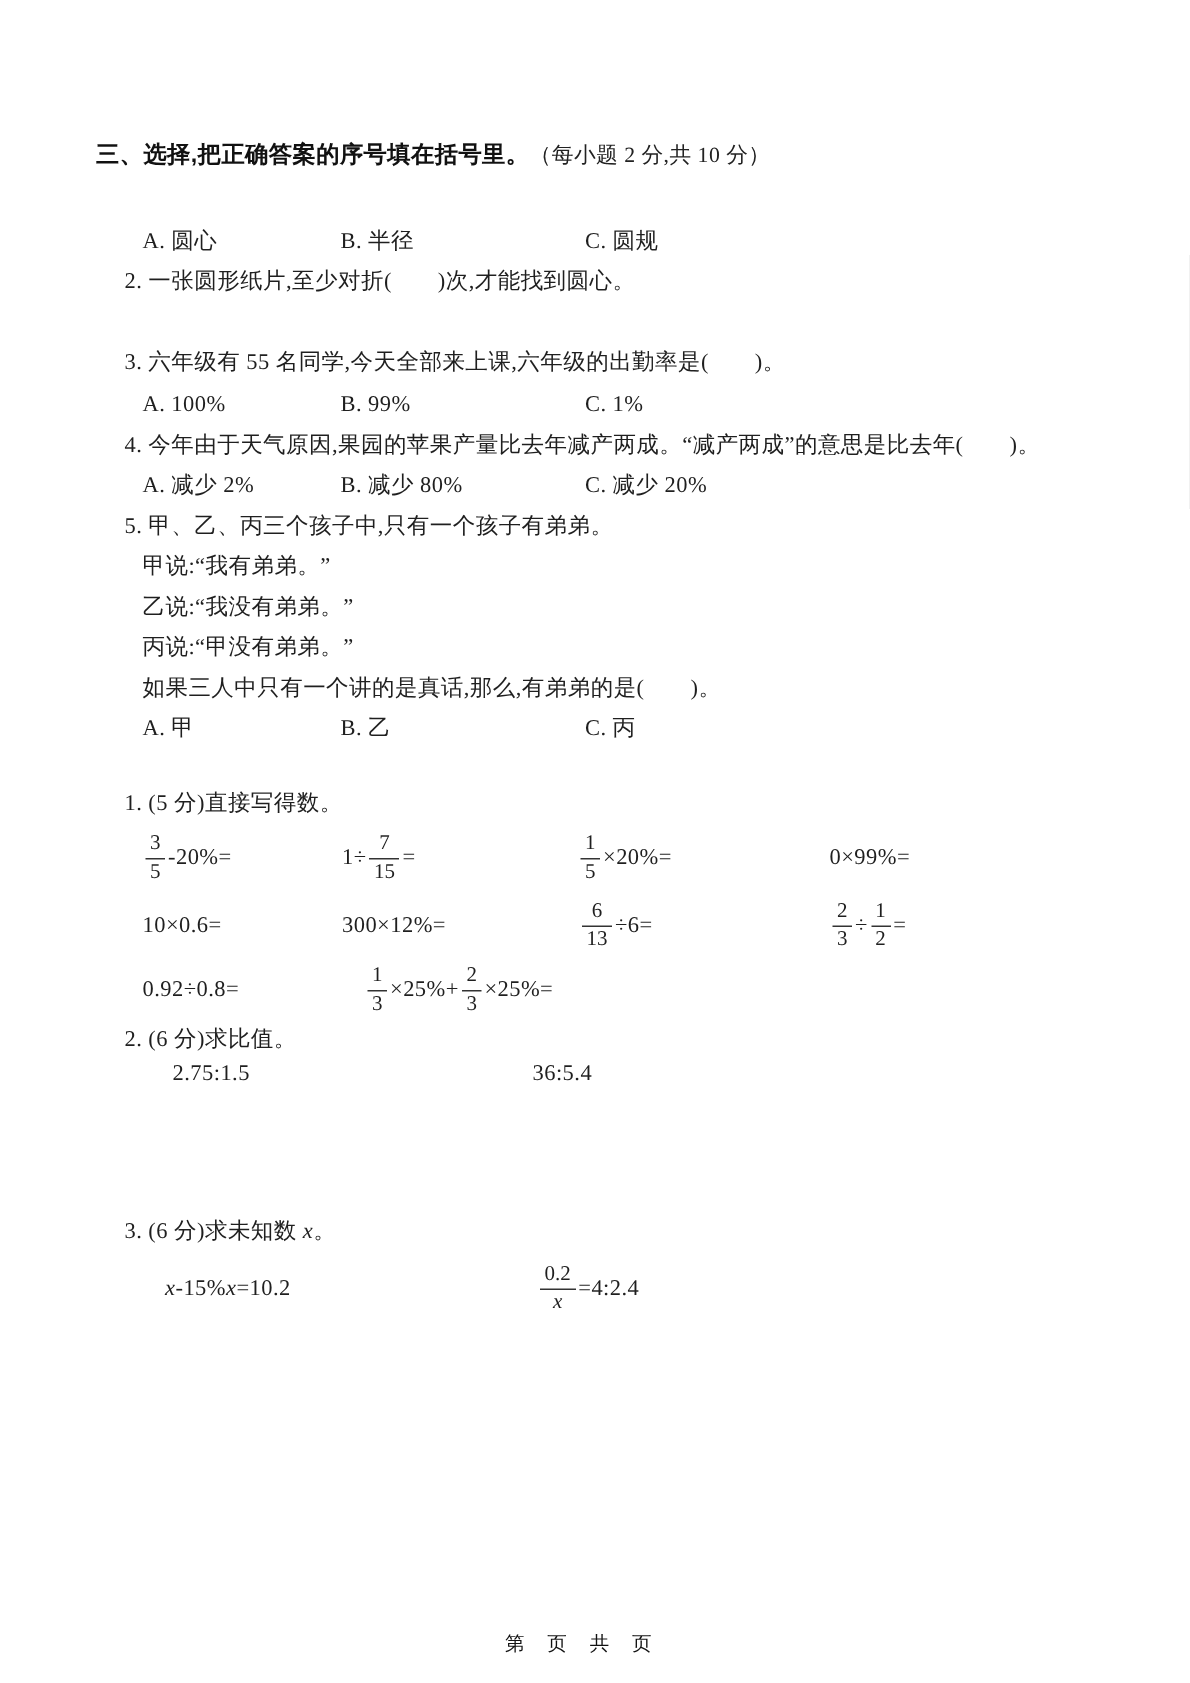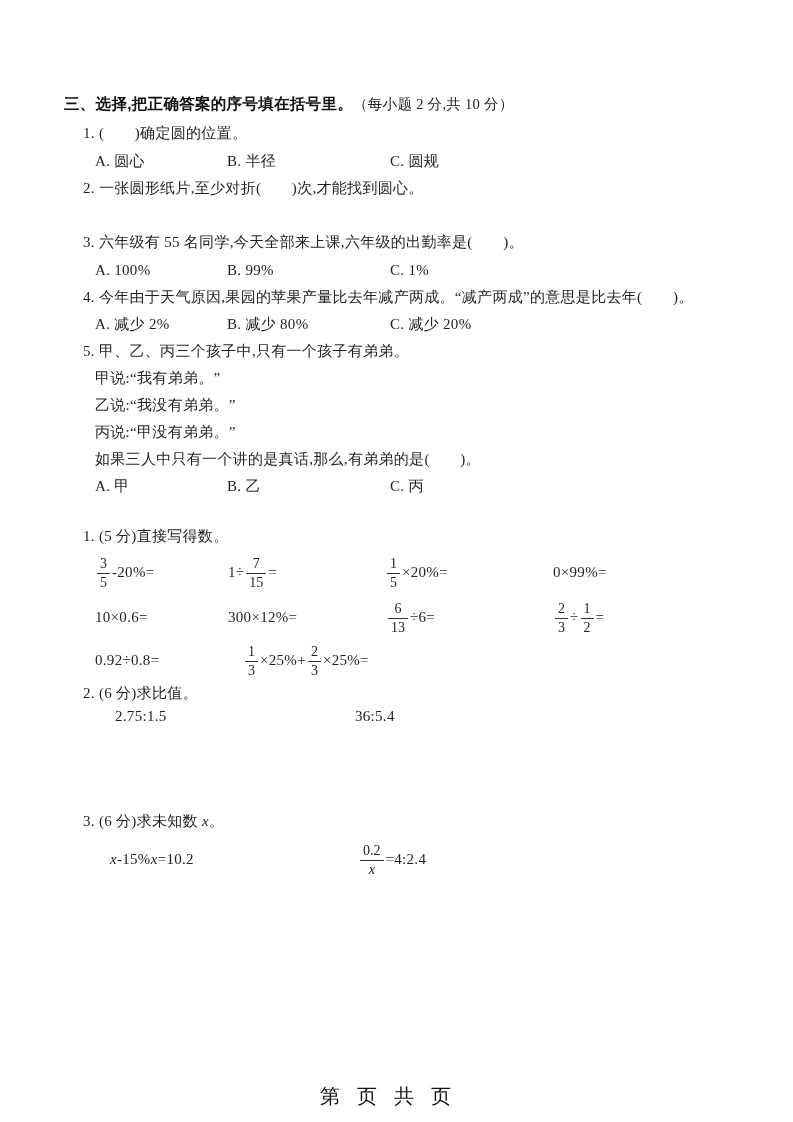--- a/index.html
+++ b/index.html
@@ -28,33 +28,32 @@
   .frac{
     display:inline-block;vertical-align:middle;text-align:center;
     margin:0 2px;font-size:14px;line-height:1;letter-spacing:0;
   }
   .frac .fn{display:block;padding:0 3px 2px;}
   .frac .fd{display:block;border-top:1.2px solid #333;padding:2px 3px 0;}
   .xvar{font-style:italic;font-family:"Liberation Serif","DejaVu Serif",serif;}
   .footer{
     position:absolute;left:0;right:16px;text-align:center;
     height:24px;line-height:24px;letter-spacing:6px;
-    font-size:20px;color:#111;
+    font-size:13px;color:#111;
   }
 </style>
 </head>
 <body>
 
 <div class="page">
 
   <div class="line sec-title" style="top:92px;left:64px">
     <span class="t-bold">三、选择,把正确答案的序号填在括号里。</span><span class="t-note">（每小题 2 分,共 10 分）</span>
   </div>
 
-  <div class="line" style="top:121px;left:83px">1. (　　)确定圆的位置。</div>
   <div class="row" style="top:149px">
     <span class="abs" style="left:95px">A. 圆心</span>
     <span class="abs" style="left:227px">B. 半径</span>
     <span class="abs" style="left:390px">C. 圆规</span>
   </div>
 
   <div class="line" style="top:176px;left:83px">2. 一张圆形纸片,至少对折(　　)次,才能找到圆心。</div>
 
   <div class="line" style="top:230px;left:83px">3. 六年级有 55 名同学,今天全部来上课,六年级的出勤率是(　　)。</div>
   <div class="row" style="top:258px">

